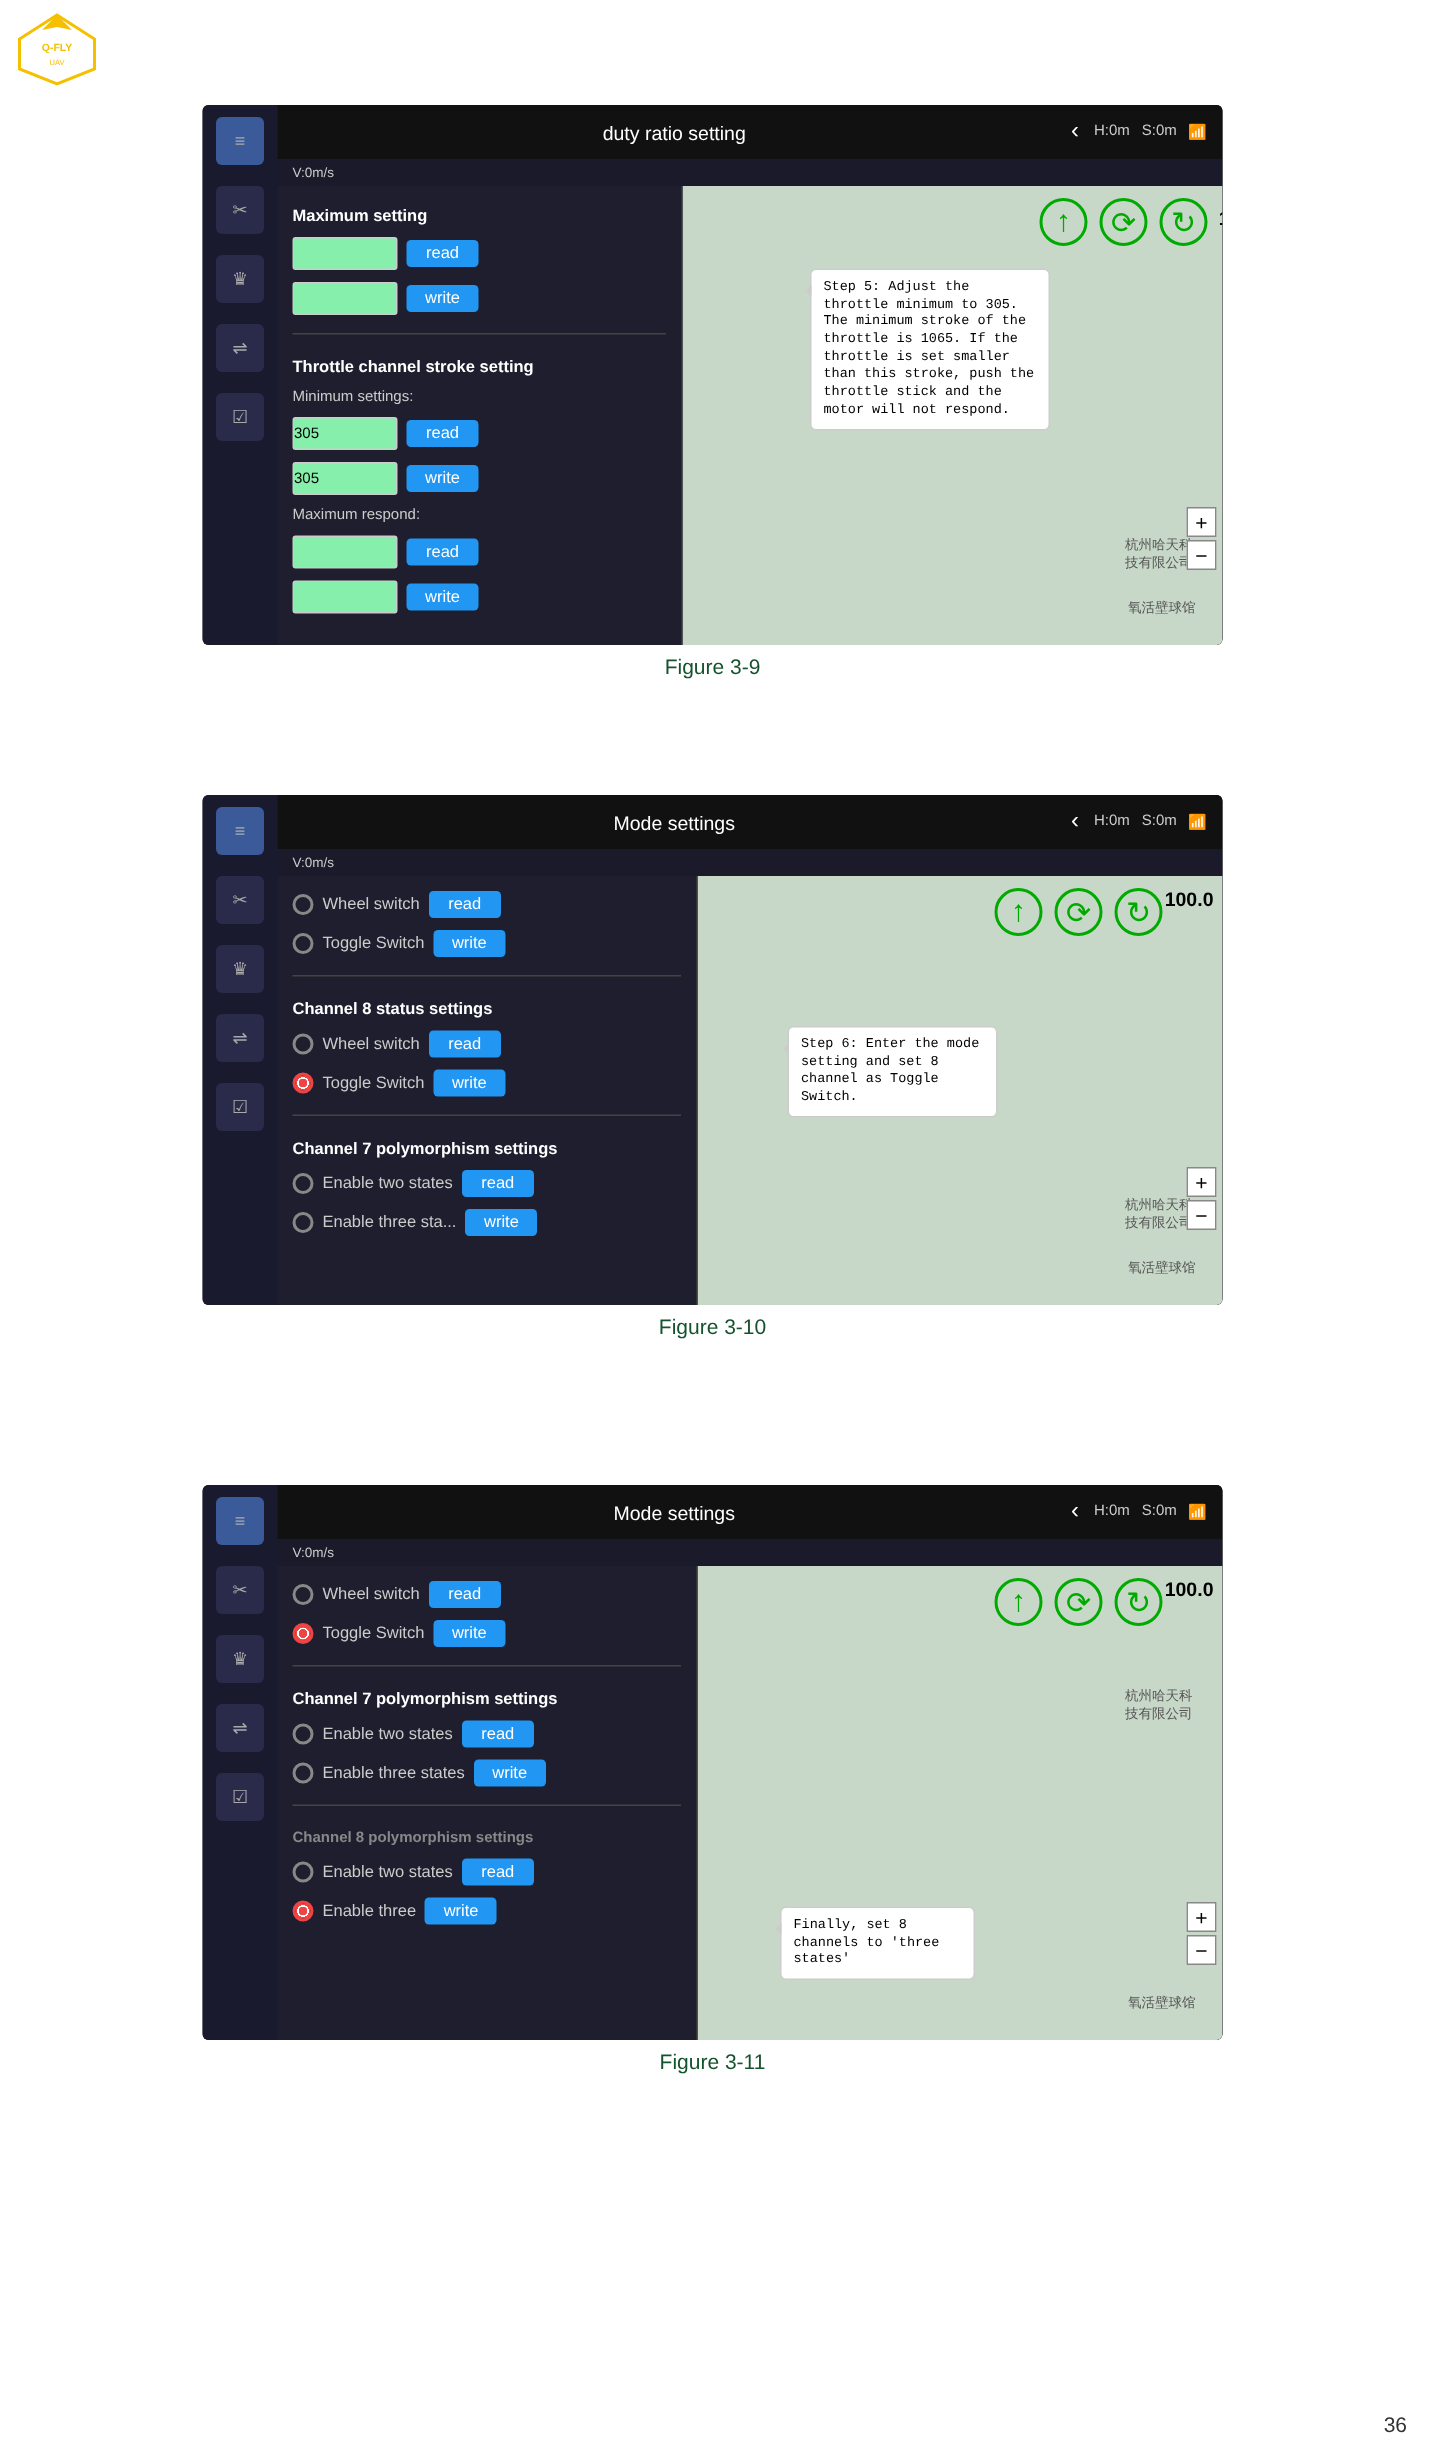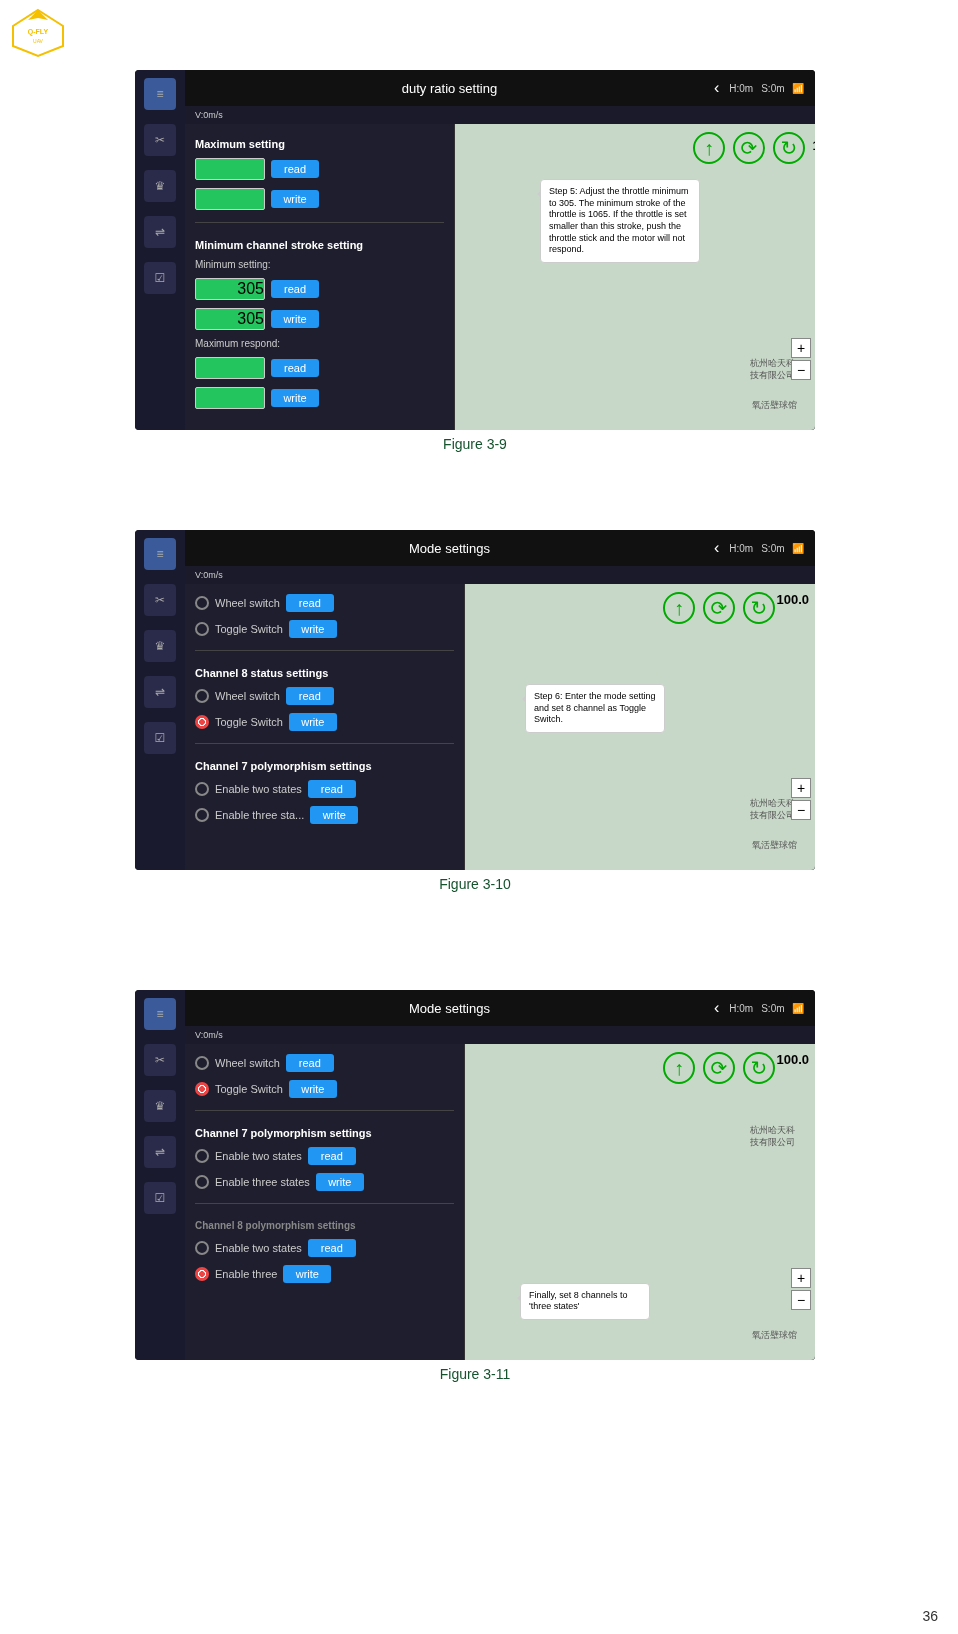--- a/index.html
+++ b/index.html
@@ -149,25 +149,25 @@
     .setting-row {
       display: flex;
       align-items: center;
       gap: 6px;
       flex-wrap: wrap;
     }
 
     .setting-input {
       width: 70px;
       height: 22px;
-      background: #22c55e;
+      background: #86efac;
       border: 1px solid #ccc;
       border-radius: 2px;
-      font-size: 16px;
-      text-align: right;
+      font-size: 10px;
+      text-align: left;
       color: #000;
     }
 
     .btn-read {
       background: #2196F3;
       color: #fff;
       border: none;
       border-radius: 3px;
       padding: 3px 10px;
       font-size: 11px;
@@ -235,20 +235,21 @@
       position: absolute;
       background: #fff;
       border: 1px solid #ccc;
       border-radius: 4px;
       padding: 6px 8px;
       font-size: 9px;
       color: #000;
       max-width: 150px;
       line-height: 1.3;
       z-index: 10;
+      font-family: Liberation Mono, monospace;
     }
 
     .tooltip-bubble::before {
       content: '';
       position: absolute;
       left: -8px;
       top: 10px;
       border: 4px solid transparent;
       border-right-color: #ccc;
     }
@@ -310,22 +311,22 @@
           <div class="setting-row">
             <input class="setting-input" value="" style="width: 70px;">
             <button class="btn-read">read</button>
           </div>
           <div class="setting-row">
             <input class="setting-input" value="" style="width: 70px;">
             <button class="btn-write">write</button>
           </div>
           <div class="divider"></div>
 
-          <div class="section-title">Minimum channel stroke setting</div>
-          <div class="section-subtitle">Minimum setting:</div>
+          <div class="section-title">Throttle channel stroke setting</div>
+          <div class="section-subtitle">Minimum settings:</div>
           <div class="setting-row">
             <input class="setting-input" value="305" style="width: 70px;">
             <button class="btn-read">read</button>
           </div>
           <div class="setting-row">
             <input class="setting-input" value="305" style="width: 70px;">
             <button class="btn-write">write</button>
           </div>
           <div class="section-subtitle">Maximum respond:</div>
           <div class="setting-row">

